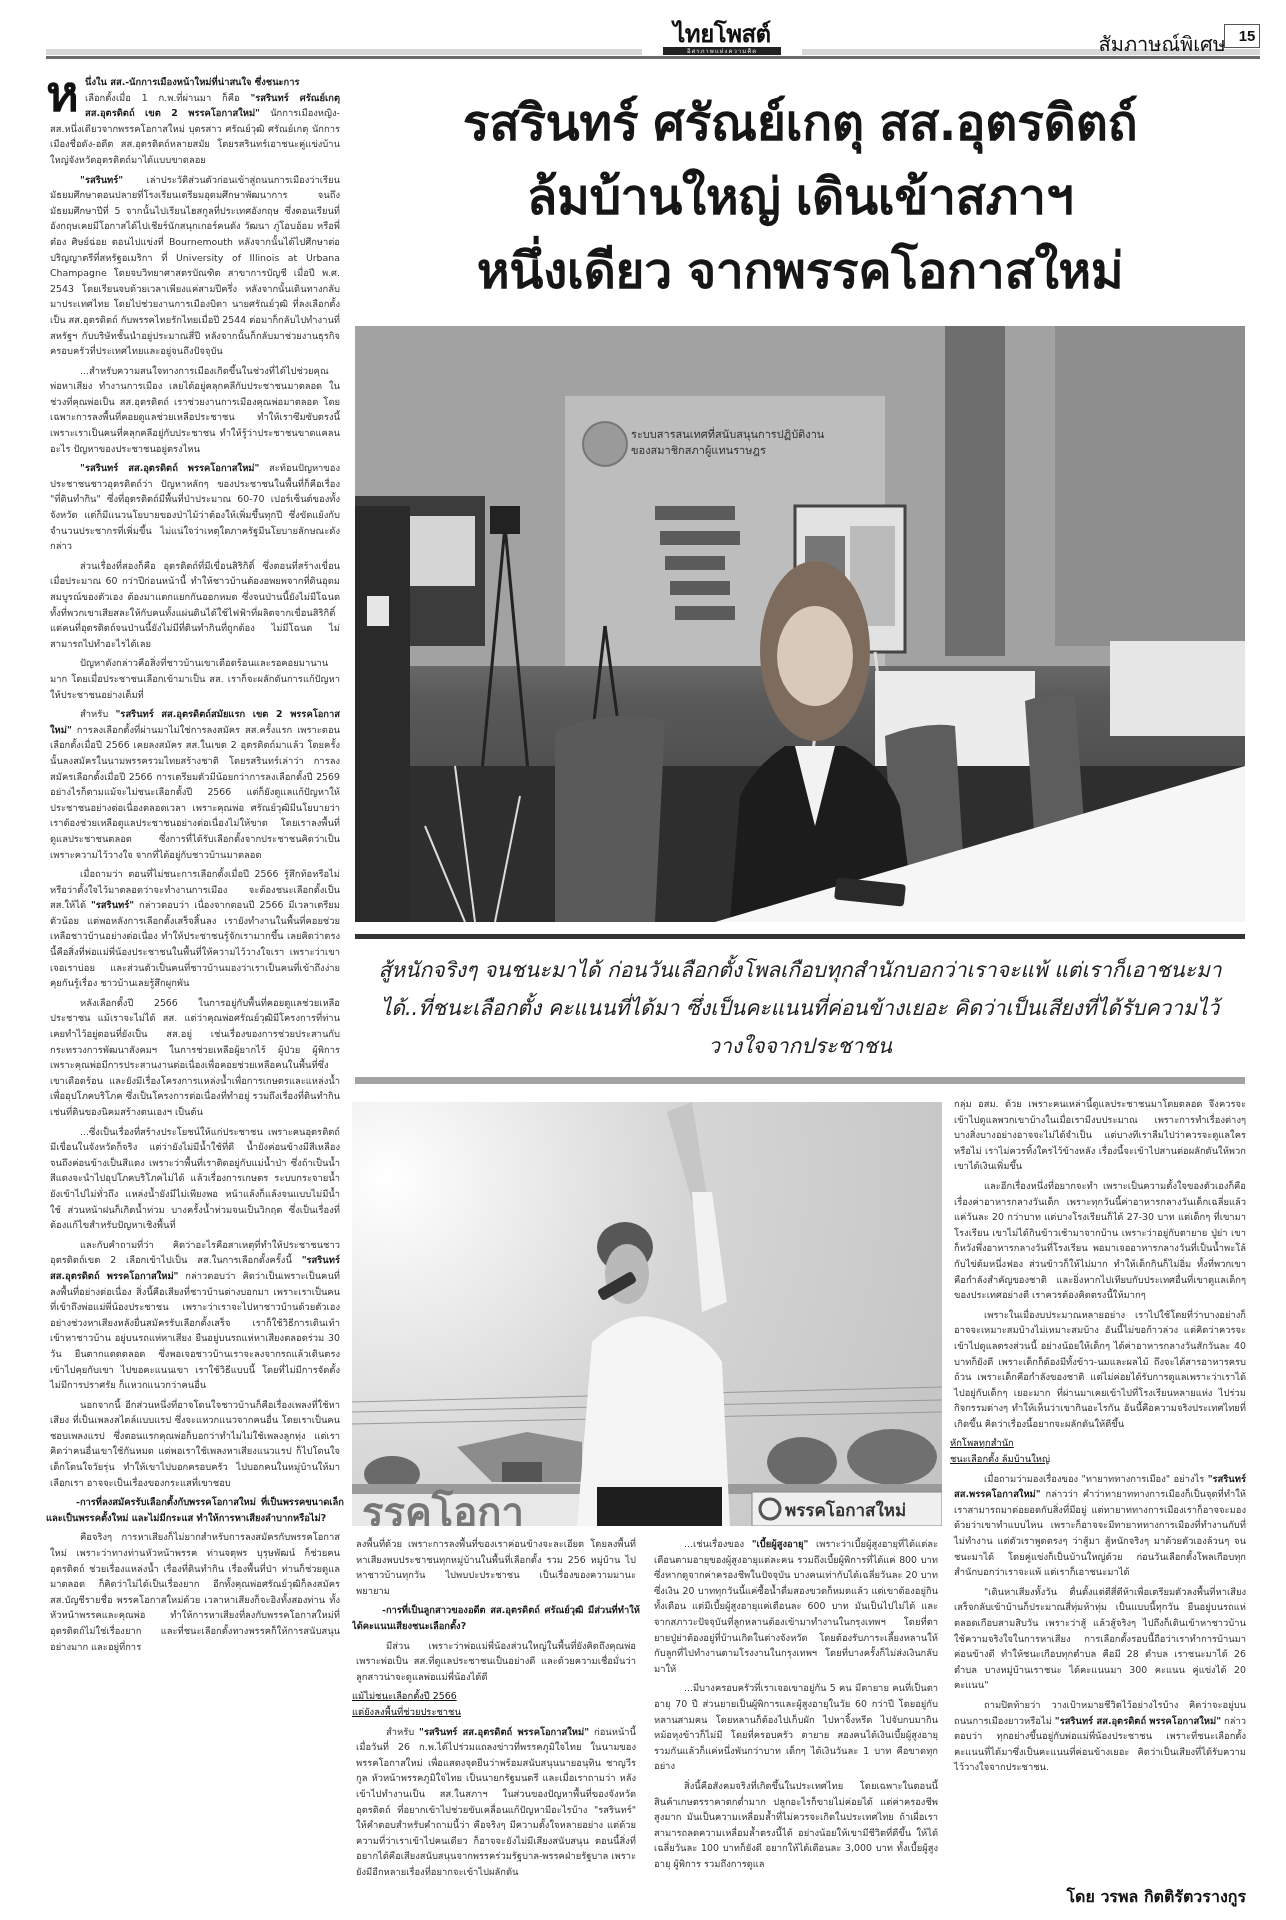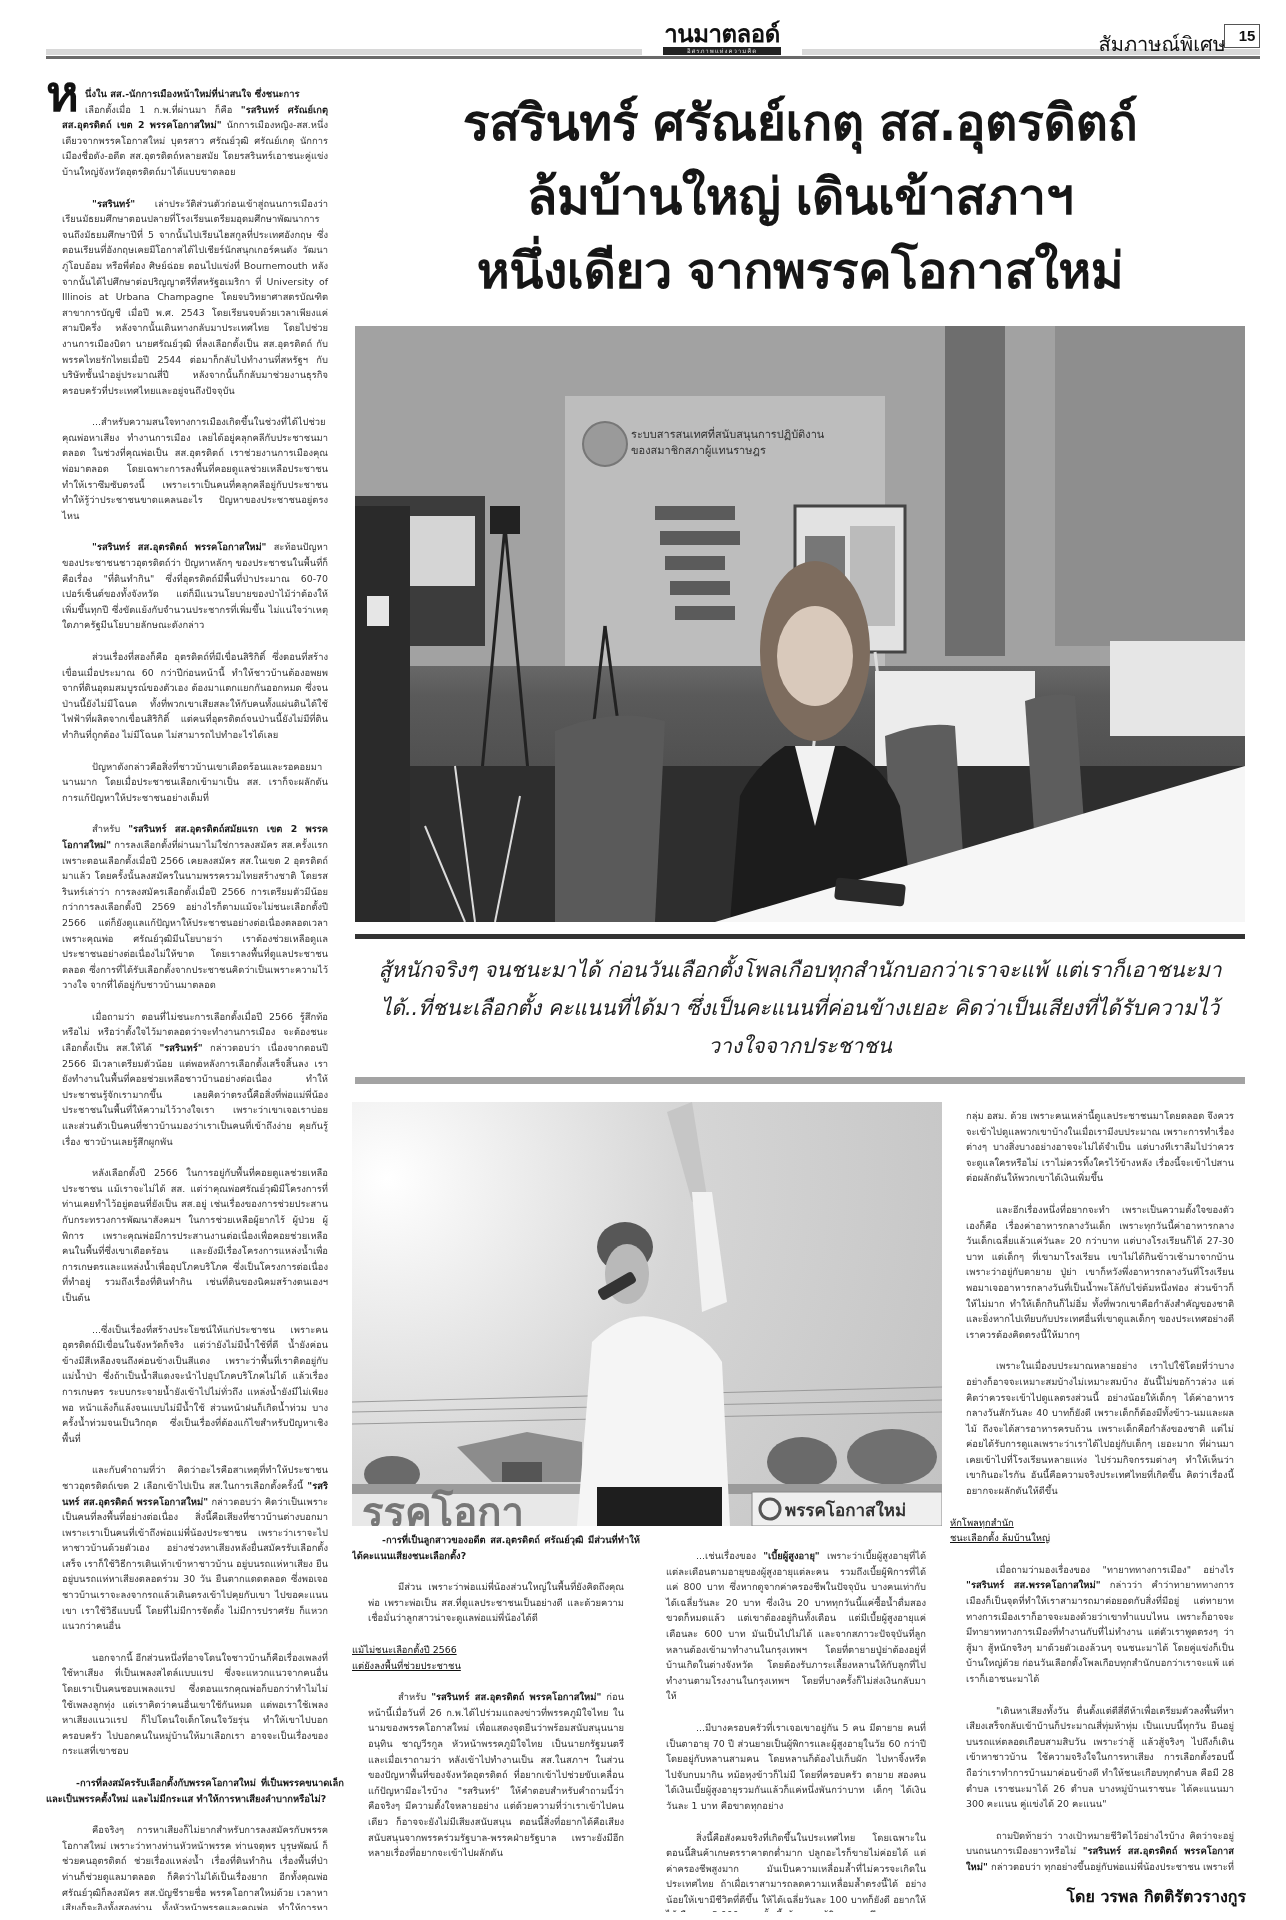--- a/index.html
+++ b/index.html
@@ -13,21 +13,21 @@
   .masthead .rule-right { left: 756px; width: 458px; }
   .masthead .base-rule { position: absolute; left: 0; right: 0; top: 34px; height: 3px; background: #6a6a6a; }
   .logo { position: absolute; left: 602px; top: 0; width: 148px; height: 34px; text-align: center; }
   .logo .name { display:block; font-family: "DejaVu Sans Condensed", "DejaVu Sans", sans-serif; font-weight: bold; font-size: 24px; line-height: 24px; color: #111; letter-spacing: -0.5px; }
   .logo .tag { display:block; margin: 1px auto 0; width: 118px; height: 8px; background: #222; color: #eee; font-size: 6px; line-height: 8px; letter-spacing: 1px; }
   .section-label { position: absolute; right: 34px; top: 6px; font-family: "Liberation Sans", sans-serif; font-size: 20px; color: #111; }
   .page-number { position: absolute; right: 0; top: 2px; width: 24px; height: 22px; border: 1px solid #555; text-align: center; font-family: "Liberation Sans", sans-serif; font-weight: bold; font-size: 15px; line-height: 22px; color: #111; padding-left: 10px; }
 
   
   .col { position: absolute; font-size: 9.4px; line-height: 15.6px; text-align: justify; color: #333; }
-  .col p { margin: 16px; text-indent: 30px; }
+  .col p { margin: 4px; text-indent: 30px; }
   .col p.noindent { text-indent: 0; }
   .col b { color: #1a1a1a; }
   .col .q { font-weight: bold; color: #1a1a1a; text-indent: 30px; margin: 0; }
   .col .subhead { font-weight: normal; text-decoration: underline; color: #111; text-indent: 0; margin: 0; }
 
   .col-left { left: 46px; top: 70px; width: 298px; height: 1840px; overflow: hidden; }
   .dropcap { float: left; font-family: "DejaVu Sans", sans-serif; font-weight: bold; font-size: 50px; line-height: 44px; margin: 2px 6px 0 0; color: #111; }
 
   
   .headline { position: absolute; left: 350px; top: 86px; width: 900px; text-align: center;
@@ -48,21 +48,21 @@
   .byline { position: absolute; right: 40px; top: 1884px; font-family: "DejaVu Sans", sans-serif; font-weight: bold; font-size: 16px; color: #111; }
 </style>
 </head>
 <body>
 
 <div class="masthead">
   <div class="rule-left"></div>
   <div class="rule-right"></div>
   <div class="base-rule"></div>
   <div class="logo">
-    <span class="name">านมาตลอด์</span>
+    <span class="name">ไทยโพสต์</span>
     <span class="tag">อิสรภาพแห่งความคิด</span>
   </div>
   <span class="section-label">สัมภาษณ์พิเศษ</span>
   <span class="page-number">15</span>
 </div>
 
 <div class="col col-left" id="col-left">
   <span class="dropcap">ห</span>
 <p class="noindent"><b>นึ่งใน สส.-นักการเมืองหน้าใหม่ที่น่าสนใจ ซึ่งชนะการ</b><br><span>เลือกตั้งเมื่อ 1 ก.พ.ที่ผ่านมา ก็คือ </span><b>"รสรินทร์ ศรัณย์เกตุ สส.อุตรดิตถ์ เขต 2 พรรคโอกาสใหม่"</b><span> นักการเมืองหญิง-สส.หนึ่งเดียวจากพรรคโอกาสใหม่ บุตรสาว ศรัณย์วุฒิ ศรัณย์เกตุ นักการเมืองชื่อดัง-อดีต สส.อุตรดิตถ์หลายสมัย โดยรสรินทร์เอาชนะคู่แข่งบ้านใหญ่จังหวัดอุตรดิตถ์มาได้แบบขาดลอย</span></p>
     <p><b>"รสรินทร์"</b><span> เล่าประวัติส่วนตัวก่อนเข้าสู่ถนนการเมืองว่าเรียนมัธยมศึกษาตอนปลายที่โรงเรียนเตรียมอุดมศึกษาพัฒนาการ จนถึงมัธยมศึกษาปีที่ 5 จากนั้นไปเรียนไฮสกูลที่ประเทศอังกฤษ ซึ่งตอนเรียนที่อังกฤษเคยมีโอกาสได้ไปเชียร์นักสนุกเกอร์คนดัง วัฒนา ภู่โอบอ้อม หรือพี่ต๋อง ศิษย์ฉ่อย ตอนไปแข่งที่ Bournemouth หลังจากนั้นได้ไปศึกษาต่อปริญญาตรีที่สหรัฐอเมริกา ที่ University of Illinois at Urbana Champagne โดยจบวิทยาศาสตรบัณฑิต สาขาการบัญชี เมื่อปี พ.ศ. 2543 โดยเรียนจบด้วยเวลาเพียงแค่สามปีครึ่ง หลังจากนั้นเดินทางกลับมาประเทศไทย โดยไปช่วยงานการเมืองบิดา นายศรัณย์วุฒิ ที่ลงเลือกตั้งเป็น สส.อุตรดิตถ์ กับพรรคไทยรักไทยเมื่อปี 2544 ต่อมาก็กลับไปทำงานที่สหรัฐฯ กับบริษัทชั้นนำอยู่ประมาณสี่ปี หลังจากนั้นก็กลับมาช่วยงานธุรกิจครอบครัวที่ประเทศไทยและอยู่จนถึงปัจจุบัน</span></p>
@@ -177,20 +177,21 @@
     <path d="M340 90 L360 90 L375 200 L350 210 Z" fill="#f2f2f2"></path>
     <ellipse cx="273" cy="145" rx="28" ry="25" fill="#575757"></ellipse>
     <ellipse cx="275" cy="172" rx="22" ry="30" fill="#b9b9b9"></ellipse>
     <rect x="245" y="178" width="40" height="12" rx="4" fill="#333" transform="rotate(-30 265 184)"></rect>
     <path d="M225 424 L240 240 Q 270 210 300 215 Q 350 225 370 260 L 378 424 Z" fill="#f5f5f5"></path>
     <rect x="245" y="385" width="125" height="39" fill="#1e1e1e"></rect>
   </svg>
 </div>
 
 <div class="col col-mid1" id="col-mid1">
+    <p class="noindent"><span>ลงพื้นที่ด้วย เพราะการลงพื้นที่ของเราค่อนข้างจะละเอียด โดยลงพื้นที่หาเสียงพบประชาชนทุกหมู่บ้านในพื้นที่เลือกตั้ง รวม 256 หมู่บ้าน ไปหาชาวบ้านทุกวัน ไปพบปะประชาชน เป็นเรื่องของความมานะพยายาม</span></p>
     <p class="q">-การที่เป็นลูกสาวของอดีต สส.อุตรดิตถ์ ศรัณย์วุฒิ มีส่วนที่ทำให้ได้คะแนนเสียงชนะเลือกตั้ง?</p>
     <p><span>มีส่วน เพราะว่าพ่อแม่พี่น้องส่วนใหญ่ในพื้นที่ยังคิดถึงคุณพ่อ เพราะพ่อเป็น สส.ที่ดูแลประชาชนเป็นอย่างดี และด้วยความเชื่อมั่นว่าลูกสาวน่าจะดูแลพ่อแม่พี่น้องได้ดี</span></p>
     <p class="subhead">แม้ไม่ชนะเลือกตั้งปี 2566</p>
     <p class="subhead">แต่ยังลงพื้นที่ช่วยประชาชน</p>
     <p><span>สำหรับ </span><b>"รสรินทร์ สส.อุตรดิตถ์ พรรคโอกาสใหม่"</b><span> ก่อนหน้านี้เมื่อวันที่ 26 ก.พ.ได้ไปร่วมแถลงข่าวที่พรรคภูมิใจไทย ในนามของพรรคโอกาสใหม่ เพื่อแสดงจุดยืนว่าพร้อมสนับสนุนนายอนุทิน ชาญวีรกูล หัวหน้าพรรคภูมิใจไทย เป็นนายกรัฐมนตรี และเมื่อเราถามว่า หลังเข้าไปทำงานเป็น สส.ในสภาฯ ในส่วนของปัญหาพื้นที่ของจังหวัดอุตรดิตถ์ ที่อยากเข้าไปช่วยขับเคลื่อนแก้ปัญหามีอะไรบ้าง "รสรินทร์" ให้คำตอบสำหรับคำถามนี้ว่า คือจริงๆ มีความตั้งใจหลายอย่าง แต่ด้วยความที่ว่าเราเข้าไปคนเดียว ก็อาจจะยังไม่มีเสียงสนับสนุน ตอนนี้สิ่งที่อยากได้คือเสียงสนับสนุนจากพรรคร่วมรัฐบาล-พรรคฝ่ายรัฐบาล เพราะยังมีอีกหลายเรื่องที่อยากจะเข้าไปผลักดัน</span></p>
   </div>
 <div class="col col-mid2" id="col-mid2">
     <p><span>...เช่นเรื่องของ </span><b>"เบี้ยผู้สูงอายุ"</b><span> เพราะว่าเบี้ยผู้สูงอายุที่ได้แต่ละเดือนตามอายุของผู้สูงอายุแต่ละคน รวมถึงเบี้ยผู้พิการที่ได้แค่ 800 บาท ซึ่งหากดูจากค่าครองชีพในปัจจุบัน บางคนเท่ากับได้เฉลี่ยวันละ 20 บาท ซึ่งเงิน 20 บาททุกวันนี้แค่ซื้อน้ำดื่มสองขวดก็หมดแล้ว แต่เขาต้องอยู่กินทั้งเดือน แต่มีเบี้ยผู้สูงอายุแค่เดือนละ 600 บาท มันเป็นไปไม่ได้ และจากสภาวะปัจจุบันที่ลูกหลานต้องเข้ามาทำงานในกรุงเทพฯ โดยที่ตายายปู่ย่าต้องอยู่ที่บ้านเกิดในต่างจังหวัด โดยต้องรับภาระเลี้ยงหลานให้กับลูกที่ไปทำงานตามโรงงานในกรุงเทพฯ โดยที่บางครั้งก็ไม่ส่งเงินกลับมาให้</span></p>
     <p><span>...มีบางครอบครัวที่เราเจอเขาอยู่กัน 5 คน มีตายาย คนที่เป็นตาอายุ 70 ปี ส่วนยายเป็นผู้พิการและผู้สูงอายุในวัย 60 กว่าปี โดยอยู่กับหลานสามคน โดยหลานก็ต้องไปเก็บผัก ไปหาจิ้งหรีด ไปจับกบมากิน หม้อหุงข้าวก็ไม่มี โดยที่ครอบครัว ตายาย สองคนได้เงินเบี้ยผู้สูงอายุรวมกันแล้วก็แค่หนึ่งพันกว่าบาท เด็กๆ ได้เงินวันละ 1 บาท คือขาดทุกอย่าง</span></p>
     <p><span>สิ่งนี้คือสังคมจริงที่เกิดขึ้นในประเทศไทย โดยเฉพาะในตอนนี้สินค้าเกษตรราคาตกต่ำมาก ปลูกอะไรก็ขายไม่ค่อยได้ แต่ค่าครองชีพสูงมาก มันเป็นความเหลื่อมล้ำที่ไม่ควรจะเกิดในประเทศไทย ถ้าเผื่อเราสามารถลดความเหลื่อมล้ำตรงนี้ได้ อย่างน้อยให้เขามีชีวิตที่ดีขึ้น ให้ได้เฉลี่ยวันละ 100 บาทก็ยังดี อยากให้ได้เดือนละ 3,000 บาท ทั้งเบี้ยผู้สูงอายุ ผู้พิการ รวมถึงการดูแล</span></p>

